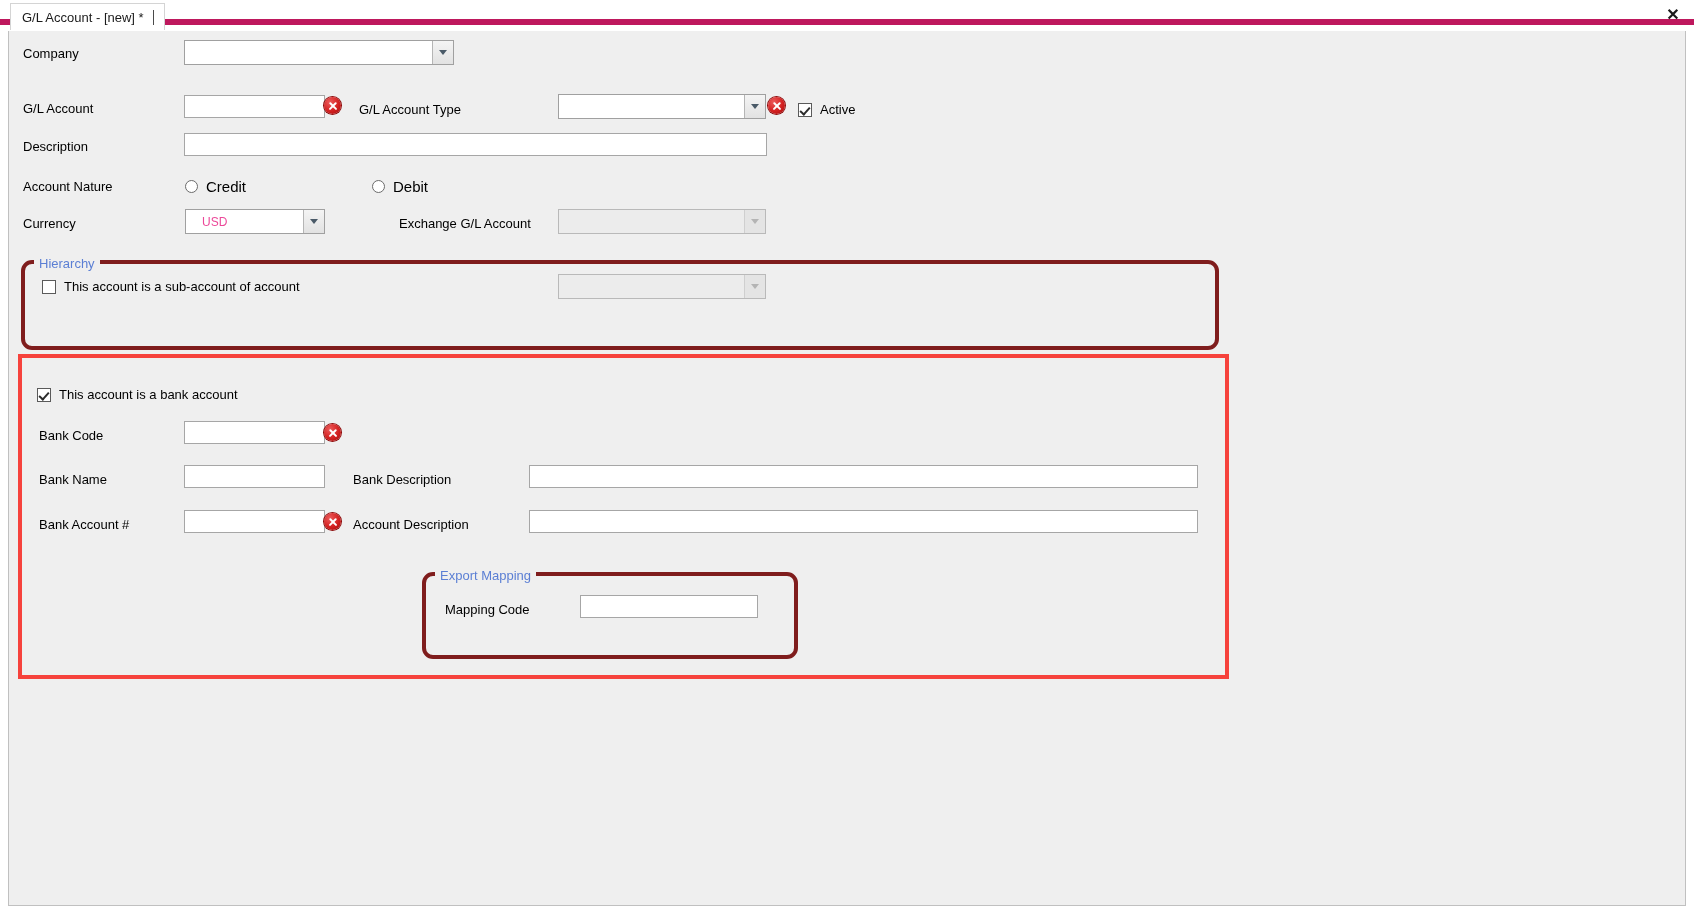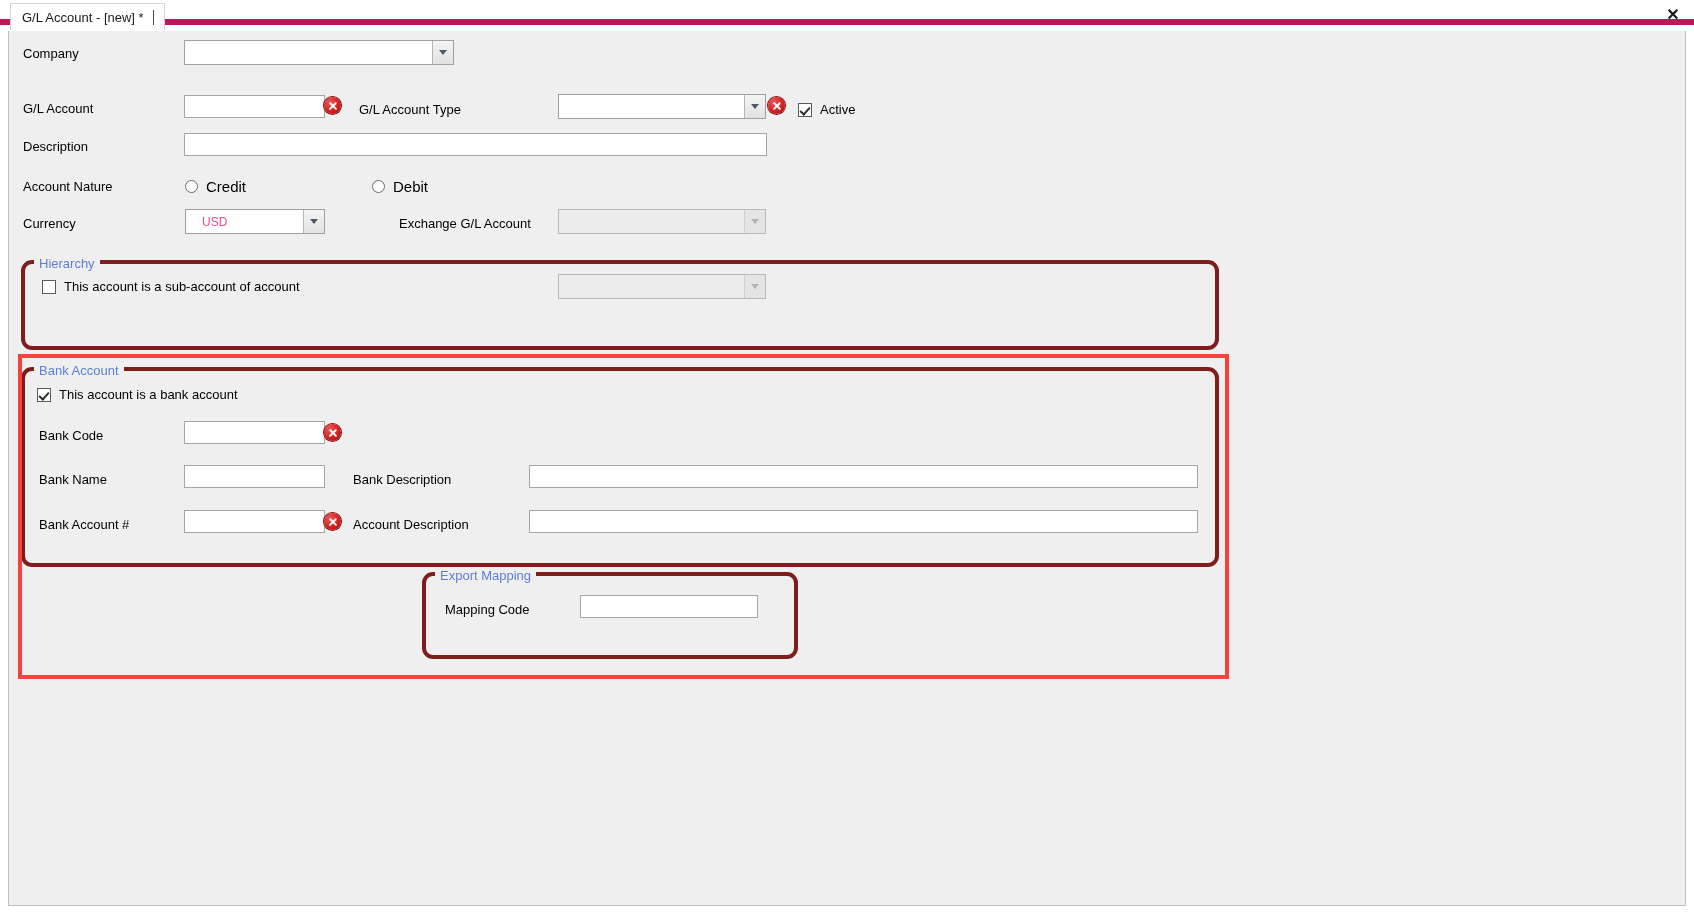--- a/index.html
+++ b/index.html
@@ -339,23 +339,20 @@
       <span class="cbox"></span>
       <span class="cbox-lbl">This account is a sub-account of account</span>
     </div>
     <div class="combo disabled" style="left:549px; top:243px; width:208px;">
       <span class="combo-text"></span>
       <span class="combo-btn">
           <i class="arrow"></i>
         </span>
     </div>
 
-    <div class="group" style="left:12px; top:336px; width:1198px; height:200px;">
-      <span class="group-title">Bank Account</span>
-    </div>
 
     <div class="cbox-wrap" style="left:28px; top:356px;">
       <span class="cbox checked"></span>
       <span class="cbox-lbl">This account is a bank account</span>
     </div>
 
     <div class="lbl" style="left:30px; top:397px;">Bank Code</div>
     <input class="tbox" style="left: 175px; top: 390px; width: 141px;" value="">
     <div class="err" style="left:315px; top:393px;"></div>
 

